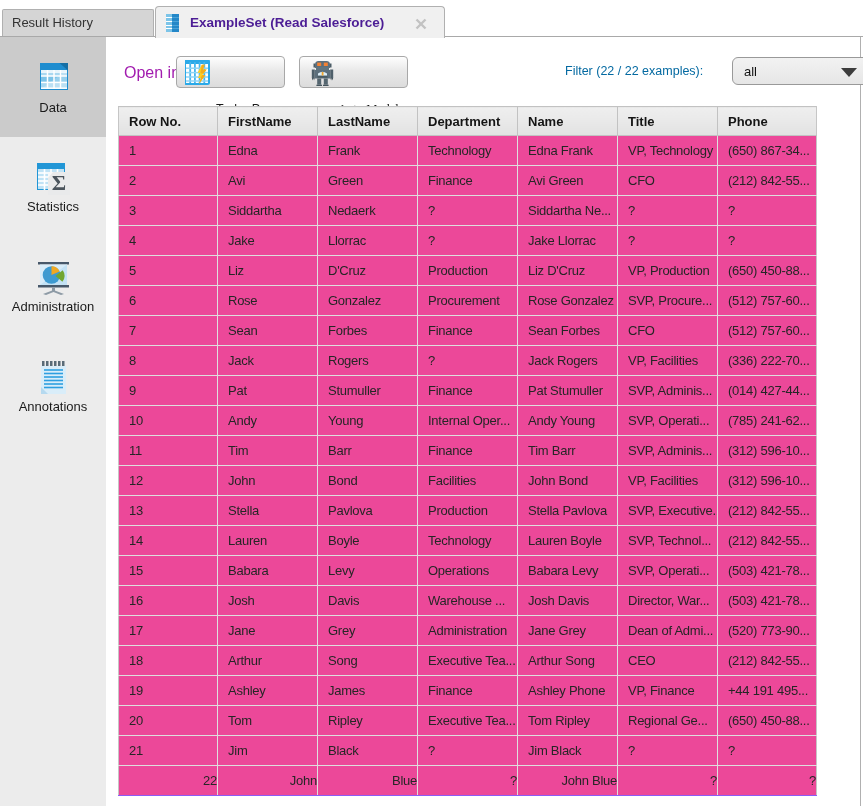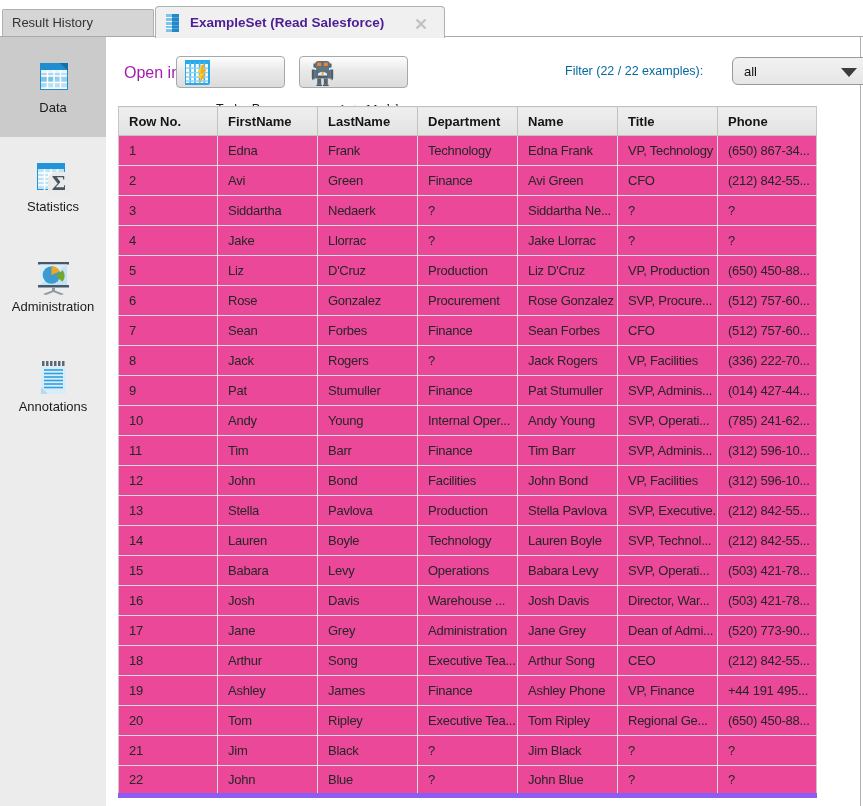--- a/index.html
+++ b/index.html
@@ -34,21 +34,21 @@
 #dropdown { left:710px; top:57px; width:141px; height:28px; background:linear-gradient(#f2f2f2,#e6e6e6); border:1px solid #999; border-radius:6px;margin-left:22px; }
 #dropdown .txt { position:absolute; left:11px; top:6px; font-size:13px; color:#111; }
 #dropdown .arr { position:absolute; right:15px; top:10px; width:0; height:0; border-left:8px solid transparent; border-right:8px solid transparent; border-top:9px solid #3c3c3c; }
 
 
 #tbl { left:118px; top:106px; width:699px; border-collapse:collapse; table-layout:fixed; background:#ec4899; }
 #tbl th { height:29px; background:linear-gradient(#efefef,#e2e2e2); border:1px solid #c2c2c2; font-size:13px; font-weight:bold; color:#151515; text-align:left; padding:0 0 0 10px; }
 #tbl td { height:30px; border:1px solid #dedede; border-top:none; font-size:13px; letter-spacing:-0.25px; color:#262626; text-align:left; padding:0 0 0 10px; white-space:nowrap; overflow:hidden; }
 #tbl td:first-child, #tbl th:first-child { border-left:1px solid #c6c6c6; }
 #tbl td:last-child, #tbl th:last-child { border-right:1px solid #c6c6c6; }
-#tbl tr:last-child td { border-bottom:5px solid #8b5cf6; }
+#tbl tr:last-child td { border-bottom:1px solid #8b5cf6;text-align:right; }
 </style>
 </head>
 <body>
 <div class="abs" id="tabline"></div>
 <div class="abs" id="tab-inactive">Result History</div>
 <div class="abs" id="tab-active">
   <svg style="position:absolute;left:10px;top:7px" width="13" height="18" viewBox="0 0 13 18">
     <rect x="0" y="0" width="13" height="18" fill="#2387c8"></rect>
     <rect x="0" y="0" width="6" height="18" fill="#7cc4e8"></rect>
     <g stroke="#ffffff" stroke-width="1">

